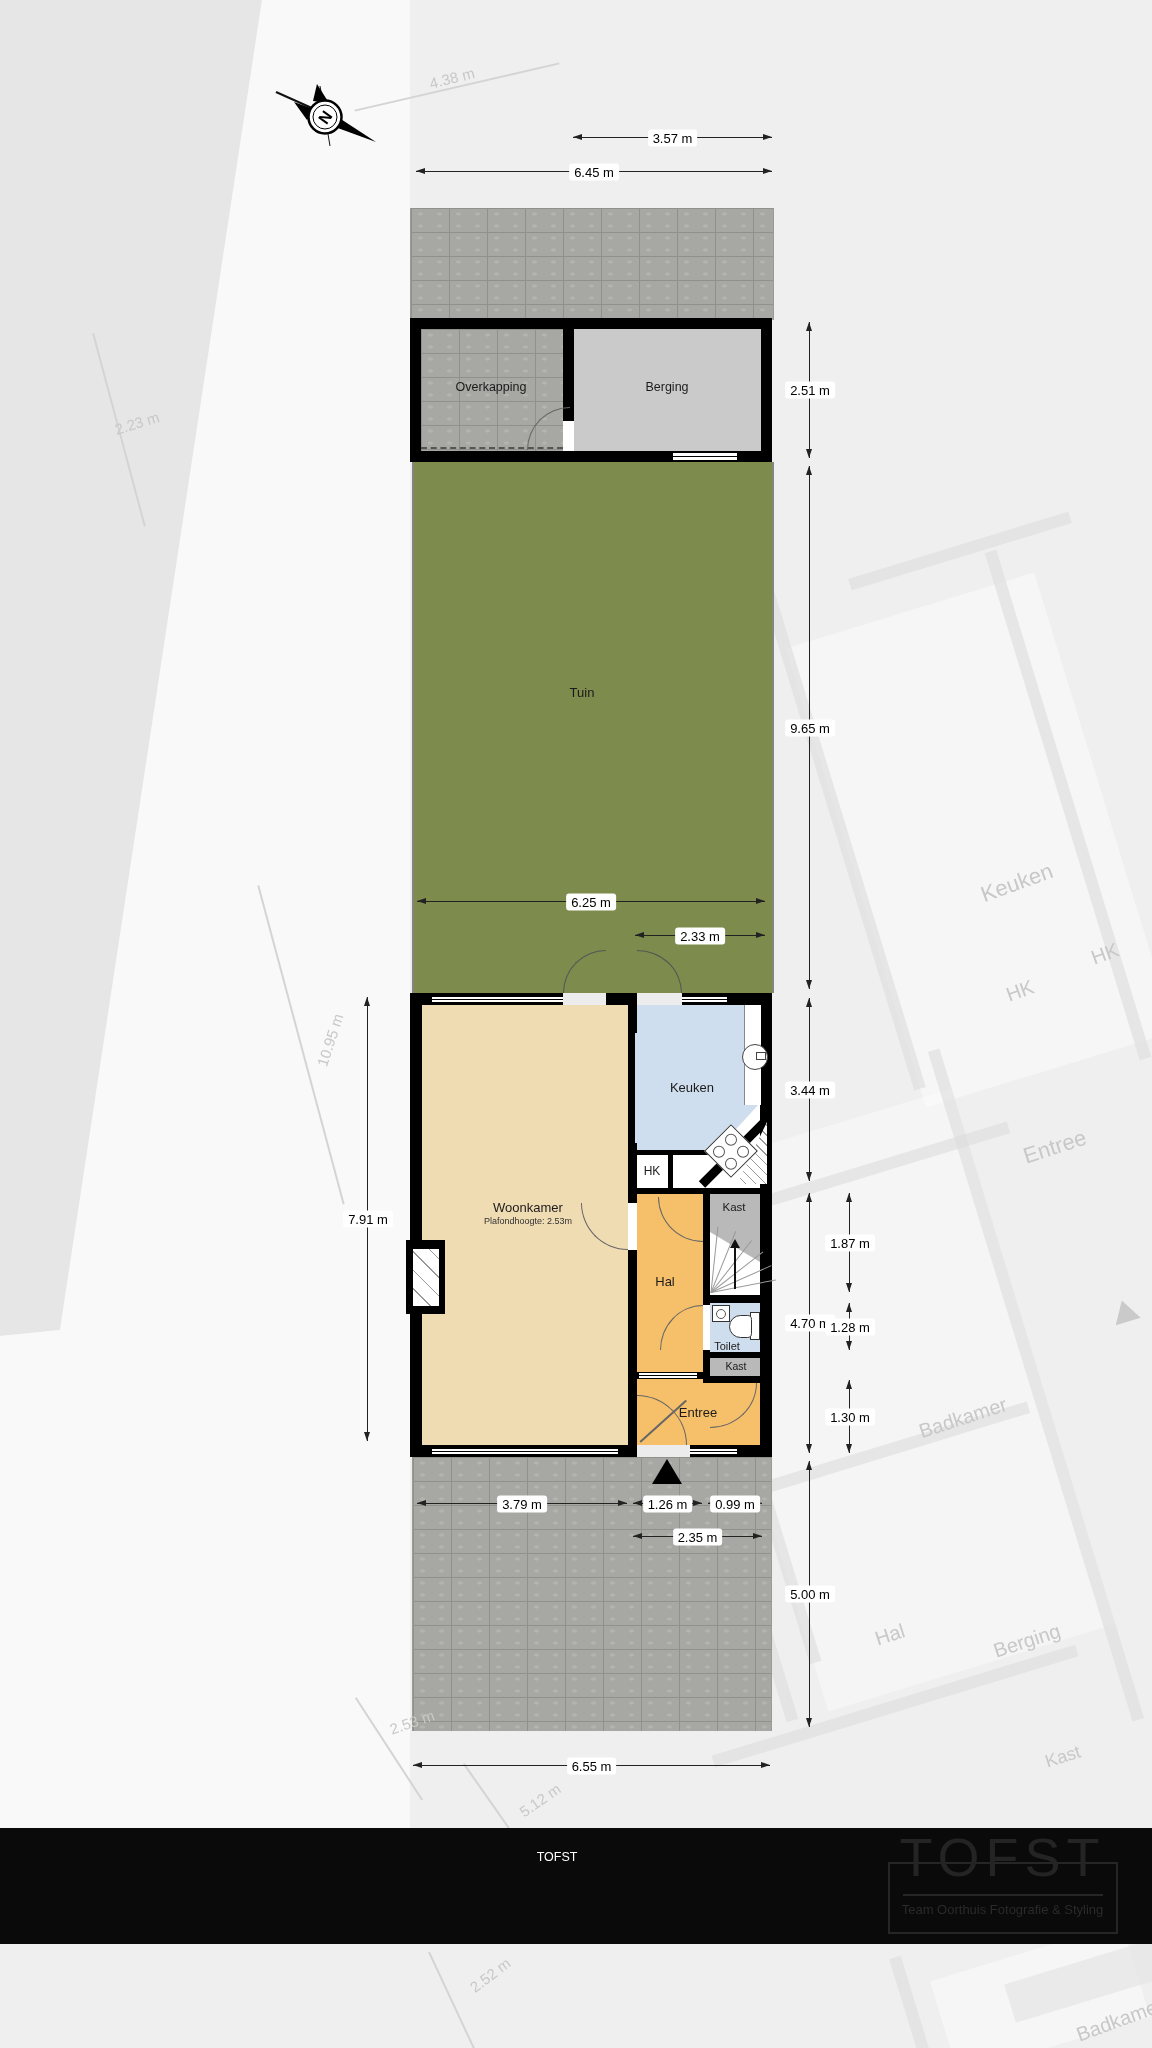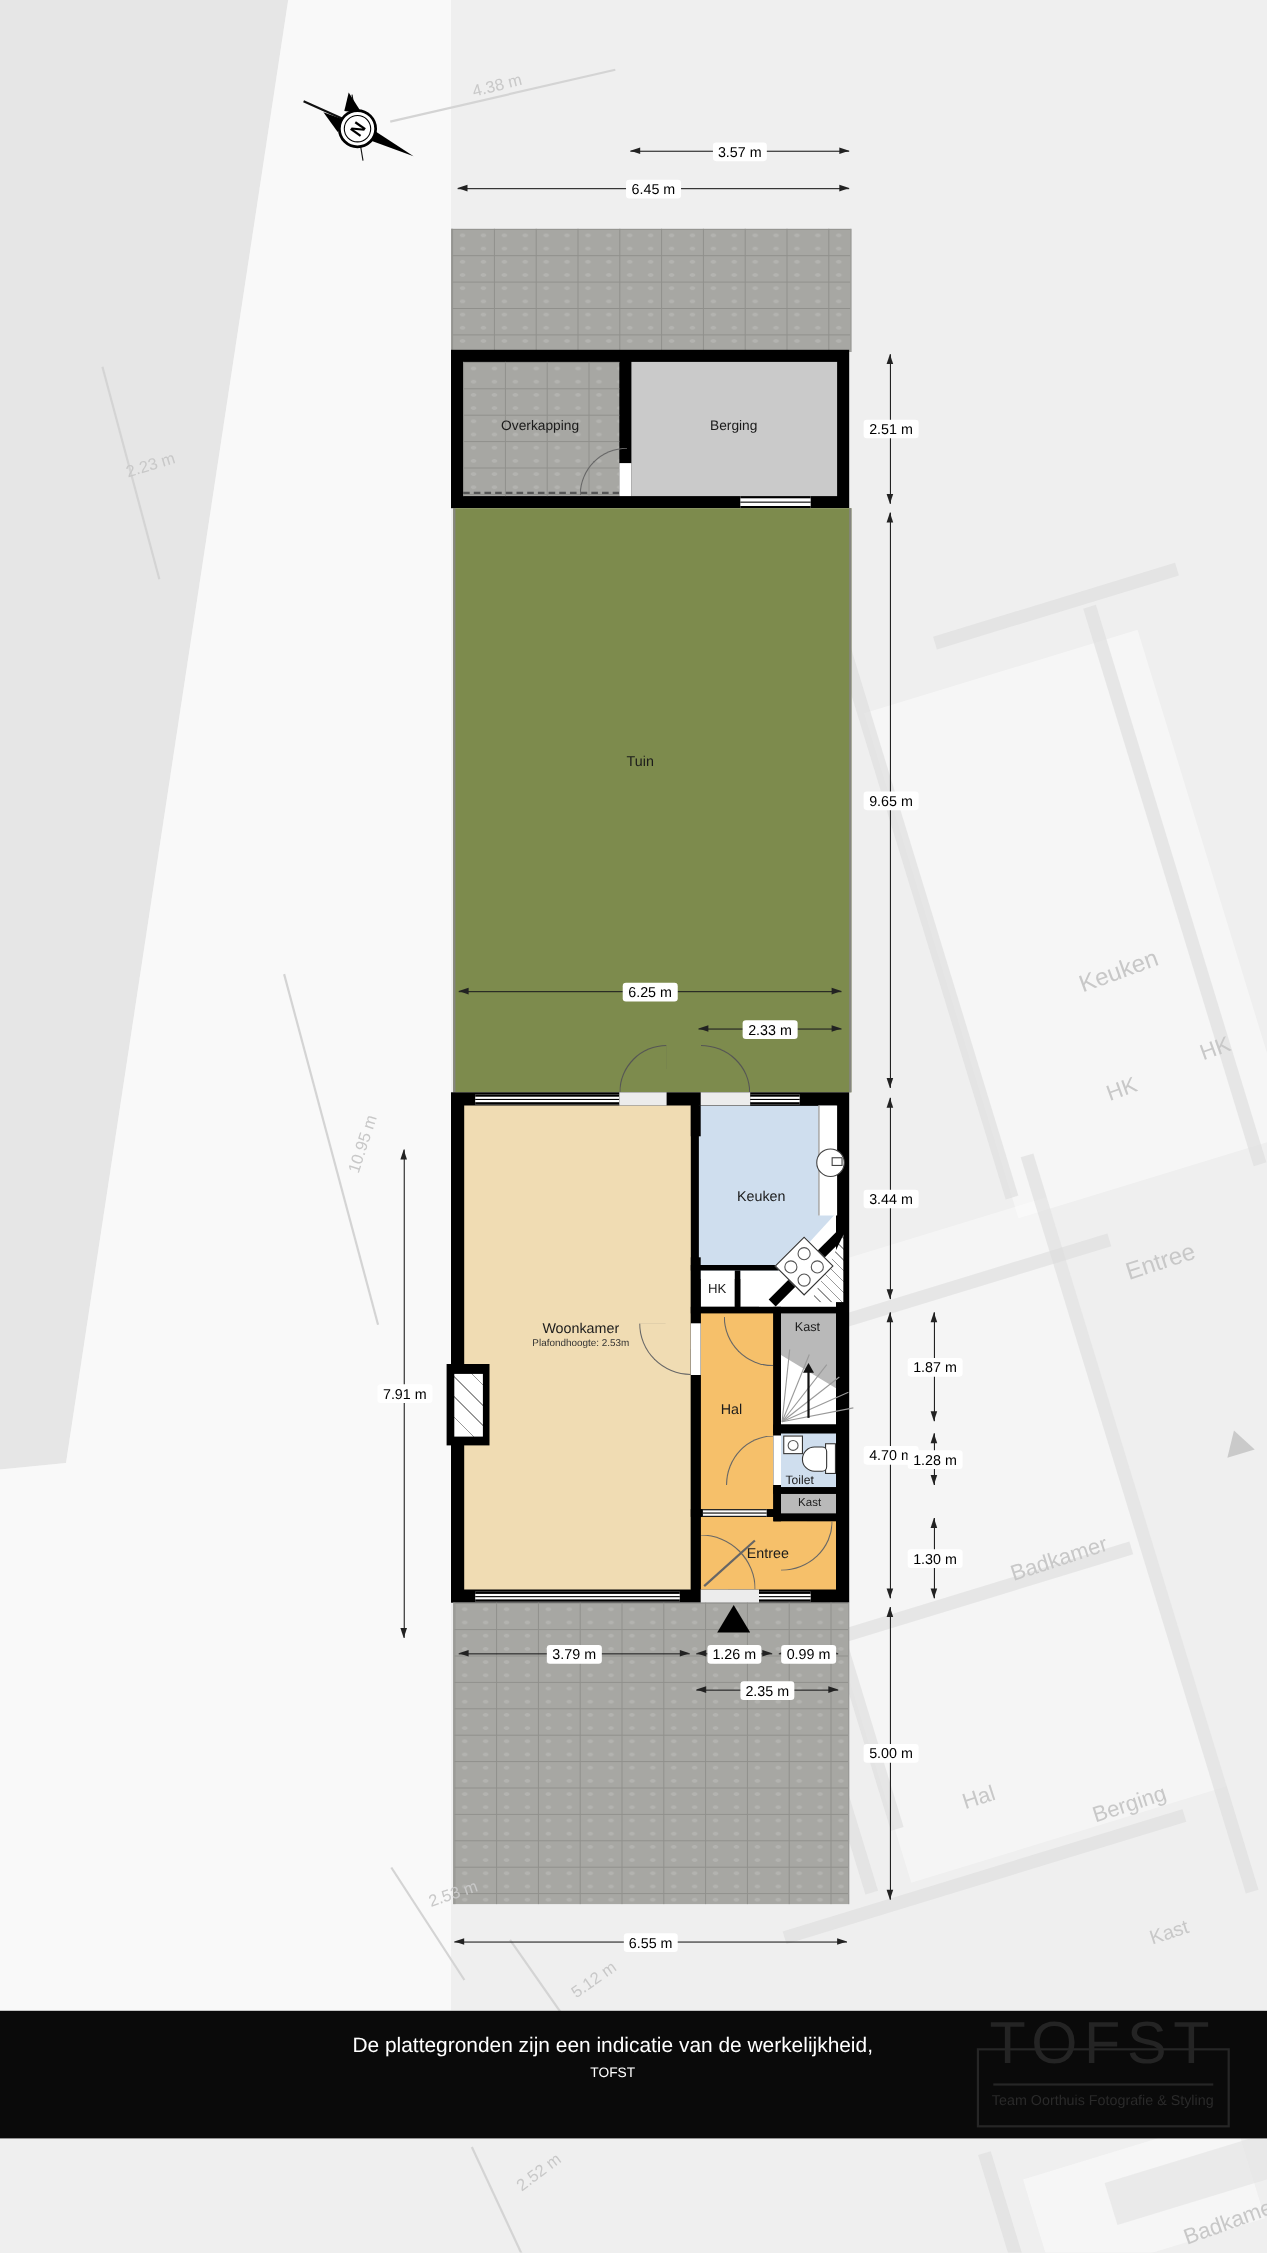--- a/index.html
+++ b/index.html
@@ -273,21 +273,21 @@
         <div style="position:absolute;left:-3px;top:0;width:0;height:0;border-left:3.5px solid transparent;border-right:3.5px solid transparent;border-bottom:9px solid #222;"></div>
         <div style="position:absolute;left:-3px;bottom:0;width:0;height:0;border-left:3.5px solid transparent;border-right:3.5px solid transparent;border-top:9px solid #222;"></div>
         <div class="dim-pill" style="">9.65 m</div>
       </div>
       <div style="position:absolute;left:809px;top:998px;width:2px;height:183px;z-index:5;">
         <div style="position:absolute;left:0;top:0;width:1.4px;height:100%;background:#222;"></div>
         <div style="position:absolute;left:-3px;top:0;width:0;height:0;border-left:3.5px solid transparent;border-right:3.5px solid transparent;border-bottom:9px solid #222;"></div>
         <div style="position:absolute;left:-3px;bottom:0;width:0;height:0;border-left:3.5px solid transparent;border-right:3.5px solid transparent;border-top:9px solid #222;"></div>
         <div class="dim-pill" style="">3.44 m</div>
       </div>
-      <div style="position:absolute;left:367px;top:1045px;width:2px;height:444px;z-index:5;">
+      <div style="position:absolute;left:367px;top:997px;width:2px;height:444px;z-index:5;">
         <div style="position:absolute;left:0;top:0;width:1.4px;height:100%;background:#222;"></div>
         <div style="position:absolute;left:-3px;top:0;width:0;height:0;border-left:3.5px solid transparent;border-right:3.5px solid transparent;border-bottom:9px solid #222;"></div>
         <div style="position:absolute;left:-3px;bottom:0;width:0;height:0;border-left:3.5px solid transparent;border-right:3.5px solid transparent;border-top:9px solid #222;"></div>
         <div class="dim-pill" style="">7.91 m</div>
       </div>
       <div style="position:absolute;left:849px;top:1193px;width:2px;height:99px;z-index:5;">
         <div style="position:absolute;left:0;top:0;width:1.4px;height:100%;background:#222;"></div>
         <div style="position:absolute;left:-3px;top:0;width:0;height:0;border-left:3.5px solid transparent;border-right:3.5px solid transparent;border-bottom:9px solid #222;"></div>
         <div style="position:absolute;left:-3px;bottom:0;width:0;height:0;border-left:3.5px solid transparent;border-right:3.5px solid transparent;border-top:9px solid #222;"></div>
         <div class="dim-pill" style="">1.87 m</div>
@@ -313,21 +313,20 @@
       <div style="position:absolute;left:809px;top:1461px;width:2px;height:266px;z-index:5;">
         <div style="position:absolute;left:0;top:0;width:1.4px;height:100%;background:#222;"></div>
         <div style="position:absolute;left:-3px;top:0;width:0;height:0;border-left:3.5px solid transparent;border-right:3.5px solid transparent;border-bottom:9px solid #222;"></div>
         <div style="position:absolute;left:-3px;bottom:0;width:0;height:0;border-left:3.5px solid transparent;border-right:3.5px solid transparent;border-top:9px solid #222;"></div>
         <div class="dim-pill" style="">5.00 m</div>
       </div>
     </div>
 
   <div class="abs" style="left:0;top:1828px;width:1152px;height:116px;background:#0a0a0a;z-index:7;">
     <div class="abs footer-text" style="left:257px;top:18px;width:600px;">
-      <div>De plattegronden zijn een indicatie van de werkelijkheid,</div>
       <div style="font-size:12.5px;line-height:16px;margin-top:3px;">TOFST</div>
     </div>
     <div class="abs" style="left:885px;top:2px;width:235px;height:110px;">
       <div class="abs" style="left:3px;top:32px;width:226px;height:68px;border:2px solid #262626;"></div>
       <div class="abs" style="left:0;top:-4px;width:235px;text-align:center;font-size:54px;font-weight:200;letter-spacing:6px;color:#242424;font-family:'Liberation Sans',sans-serif;">TOFST</div>
       <div class="abs" style="left:18px;top:64px;width:200px;height:2px;background:#262626;"></div>
       <div class="abs" style="left:0;top:72px;width:235px;text-align:center;font-size:13px;color:#2a2a2a;font-family:'Liberation Sans',sans-serif;">Team Oorthuis Fotografie &amp; Styling</div>
     </div>
   </div>
 </div>

